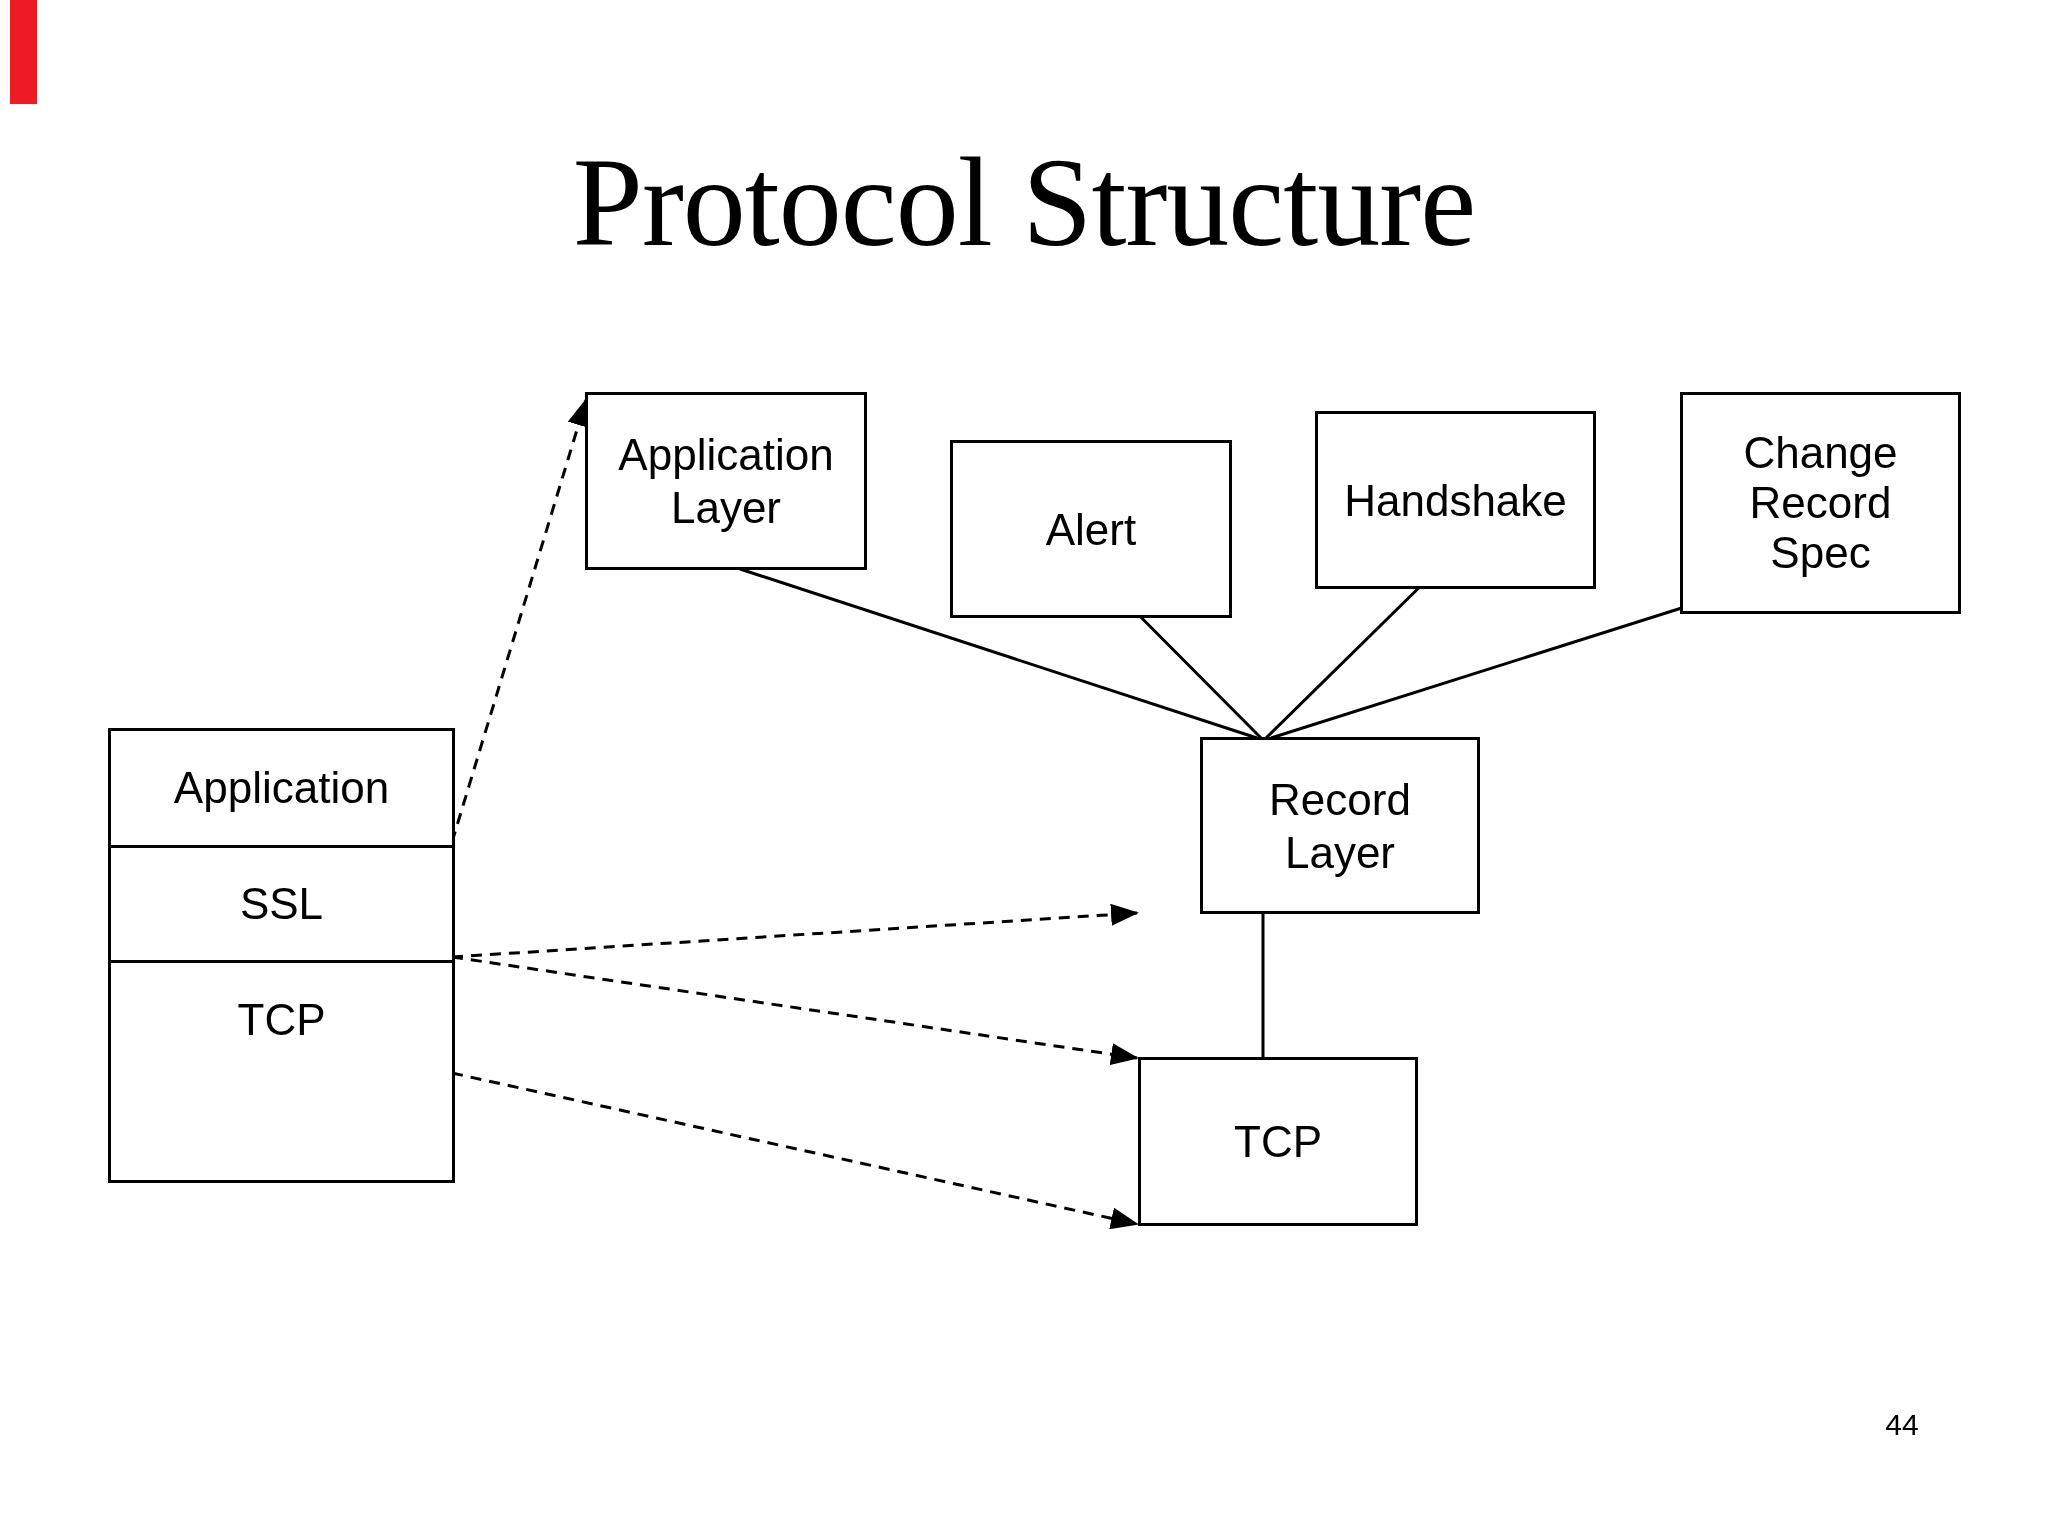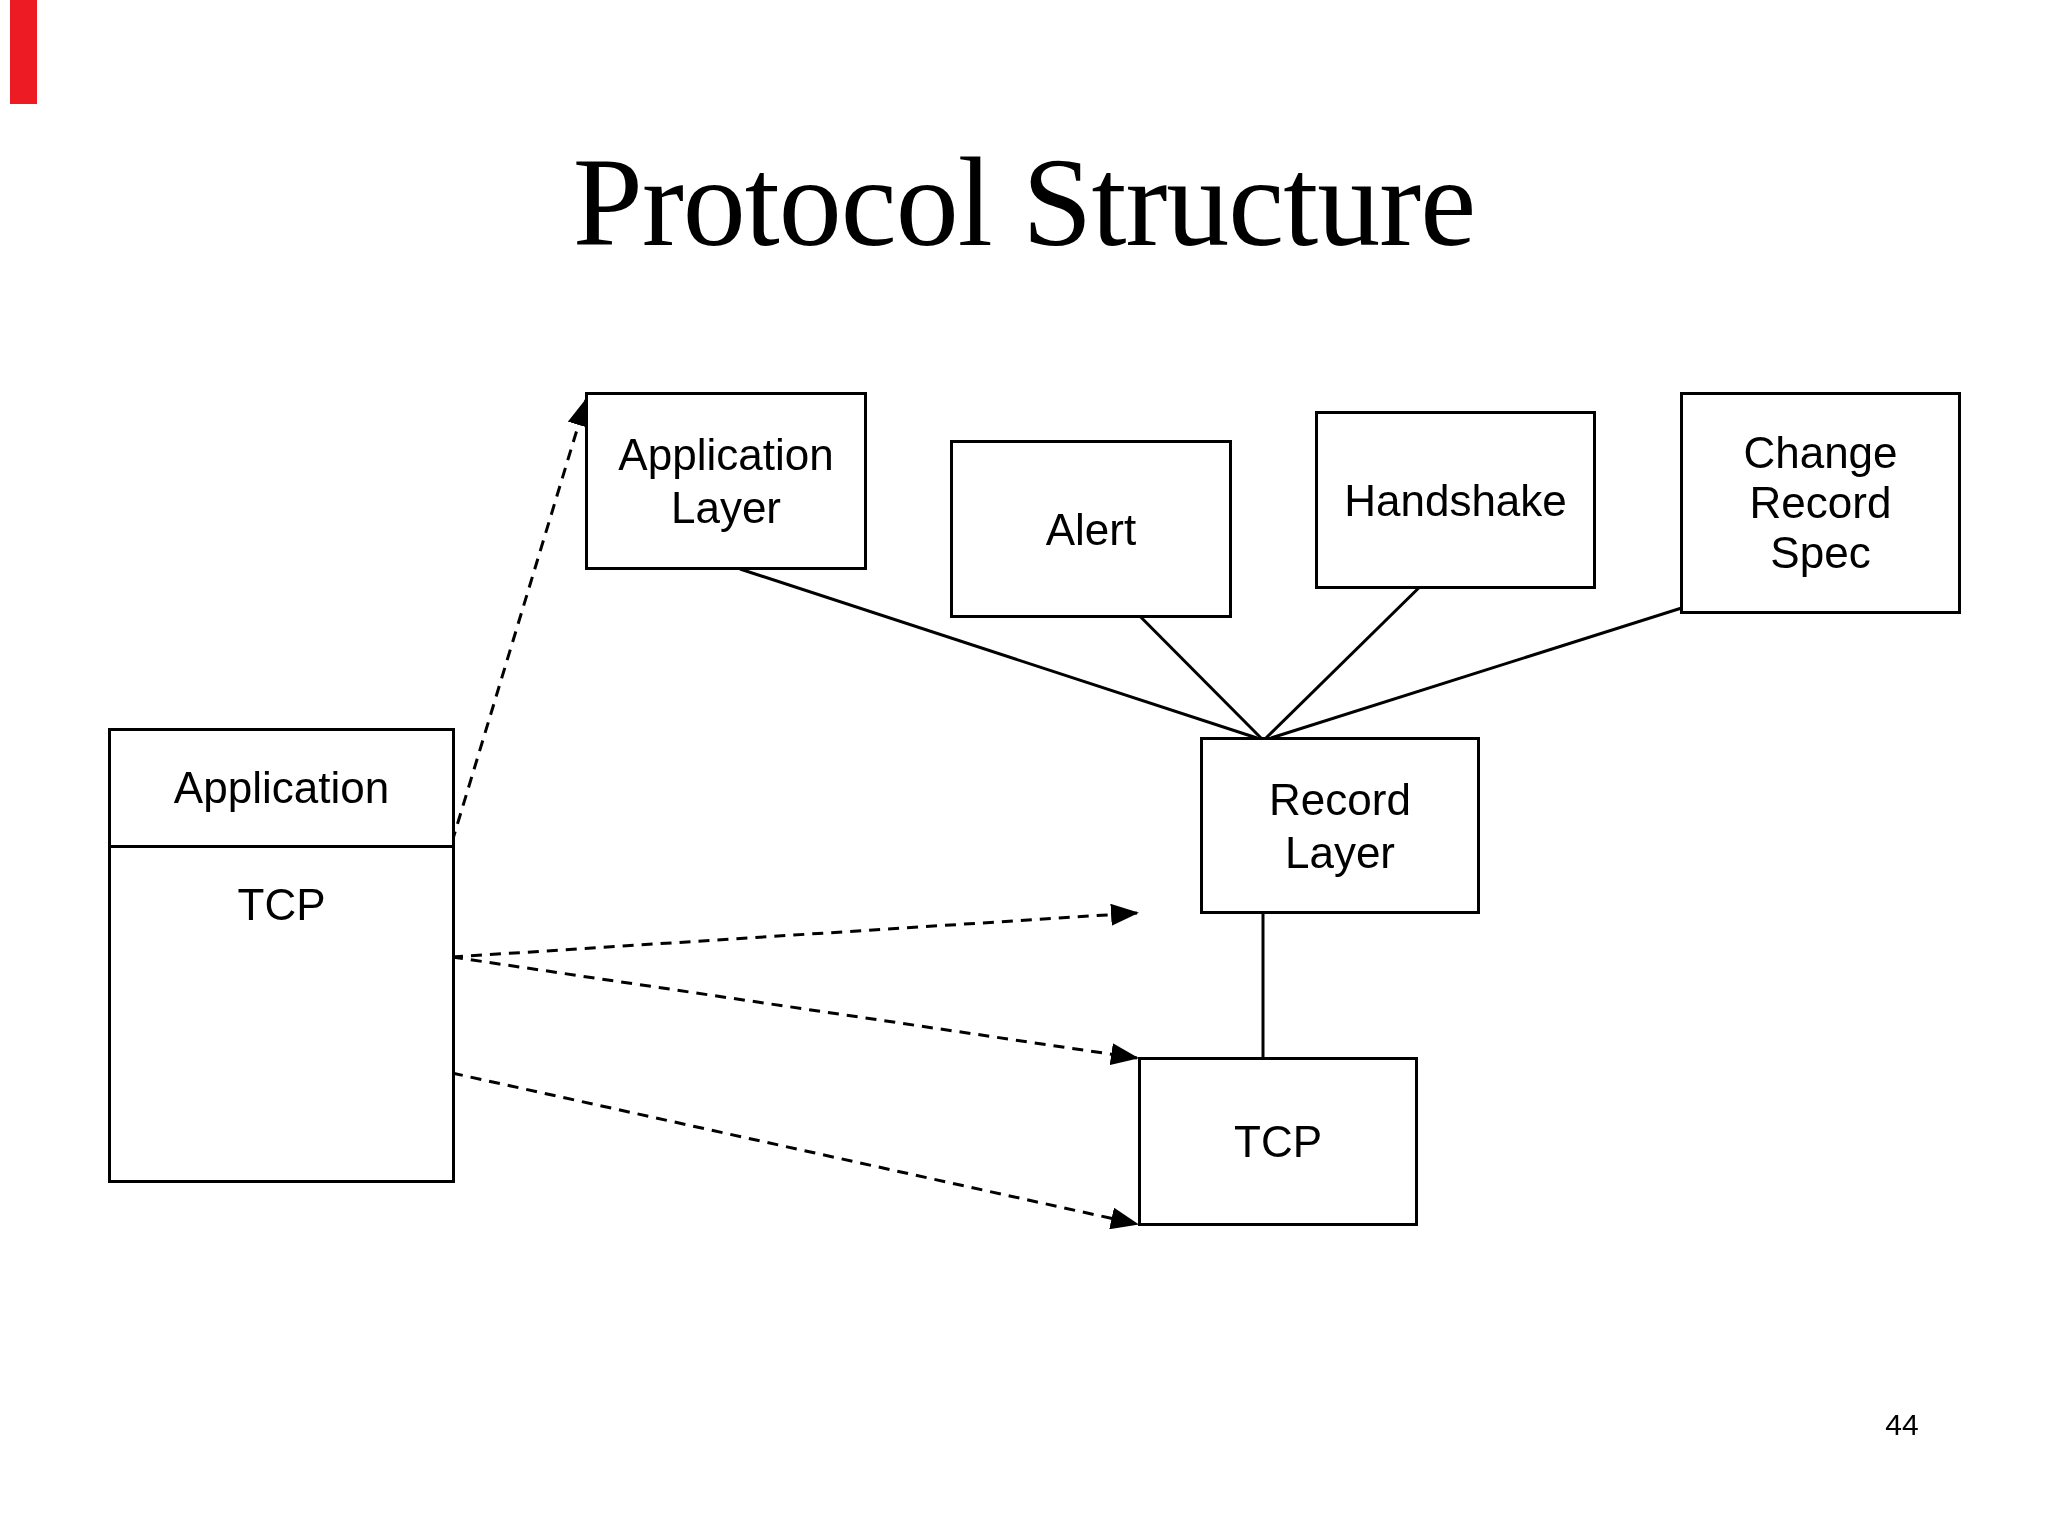--- a/index.html
+++ b/index.html
@@ -98,18 +98,21 @@
 </div>
 
 <div class="node" id="box-tcp-node">
   <span>TCP</span>
 </div>
 
 <div class="stack">
   <div class="stack-row" id="row-application">
     <span>Application</span>
   </div>
+  <div class="stack-row" id="row-ssl">
+    <span>SSL</span>
+  </div>
   <div class="stack-row" id="row-tcp">
     <span>TCP</span>
   </div>
 </div>
 
 <div class="page-number">44</div>
 
 </body></html>

